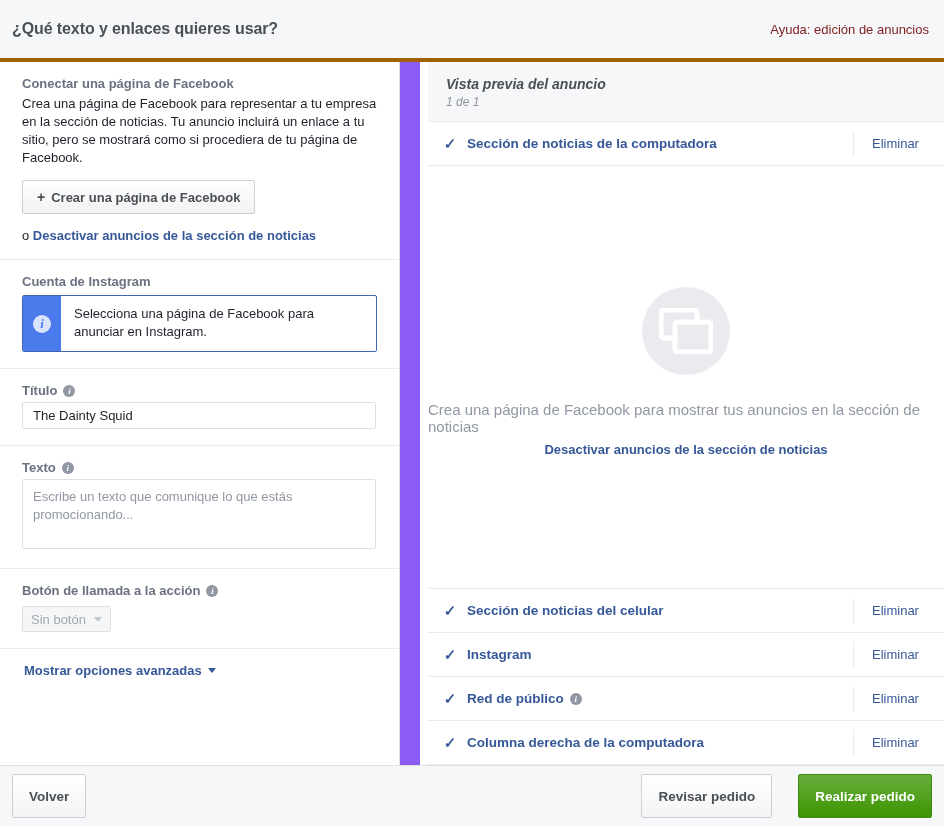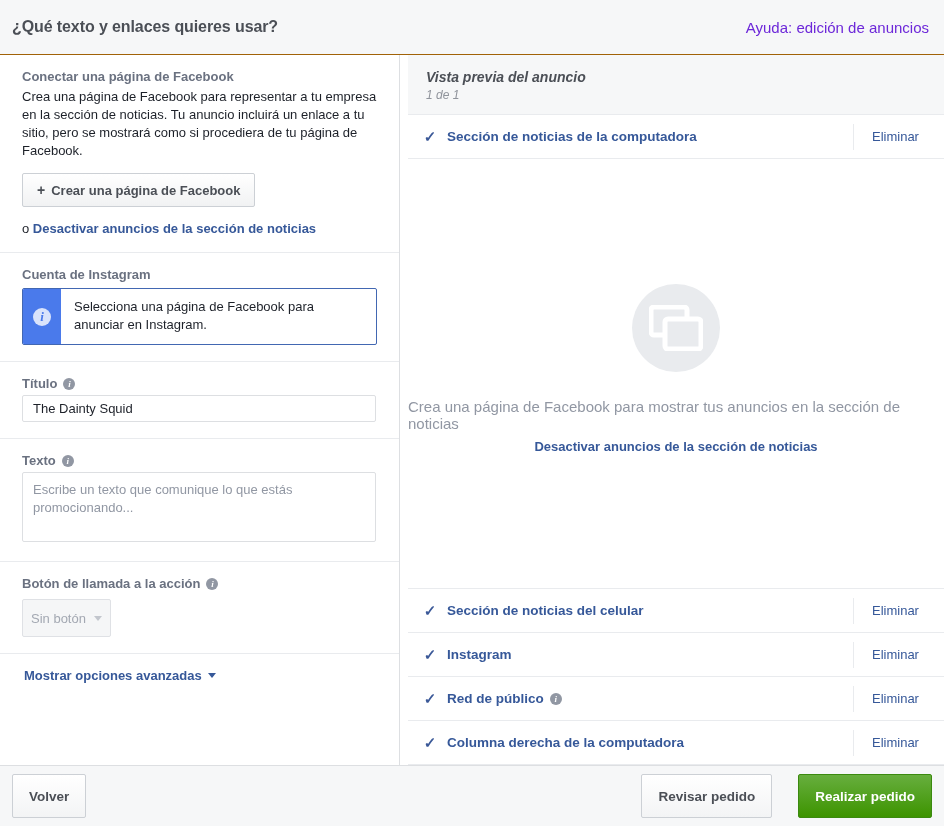--- a/index.html
+++ b/index.html
@@ -19,49 +19,50 @@
     position: relative;
     width: 944px;
     height: 826px;
     display: flex;
     flex-direction: column;
     background: #ffffff;
   }
 
   
   .page-header {
-    height: 55px;
+    height: 62px;
     box-sizing: border-box;
     background: #f6f7f8;
-    border-bottom: 1px solid #a16207;
+    border-bottom: 4px solid #a16207;
     display: flex;
     align-items: center;
     justify-content: space-between;
     padding: 0 15px 0 12px;
     flex: 0 0 auto;
   }
   .page-title {
     font-size: 16px;
     font-weight: bold;
     color: #4b4f56;
     letter-spacing: -0.1px;
   }
   .help-link {
-    font-size: 15px;
-    color: #6d28d9;
+    font-size: 13px;
+    color: #7f1d1d;
     text-decoration: none;
     cursor: pointer;
   }
 
   
   .body-split {
     flex: 1 1 auto;
     display: flex;
     min-height: 0;
-    background: #0c4a6e;
+    background: #8b5cf6;
+    gap: 20px;
   }
 
   
   .left-col {
     width: 400px;
     flex: 0 0 400px;
     box-sizing: border-box;
     border-right: 1px solid #dddfe2;
     background: #ffffff;
     overflow: hidden;
@@ -203,21 +204,21 @@
     background: #ffffff;
     resize: none;
     outline: none;
   }
   .text-area::placeholder, .text-input::placeholder { color: #9197a3; }
 
   .select-disabled {
     display: inline-flex;
     align-items: center;
     box-sizing: border-box;
-    height: 38px;
+    height: 26px;
     padding: 0 8px;
     background: #f5f6f7;
     border: 1px solid #dfe1e5;
     border-radius: 2px;
     font-size: 13px;
     color: #a3a8b2;
     margin-top: 4px;
     cursor: default;
   }
   .select-disabled .caret {

